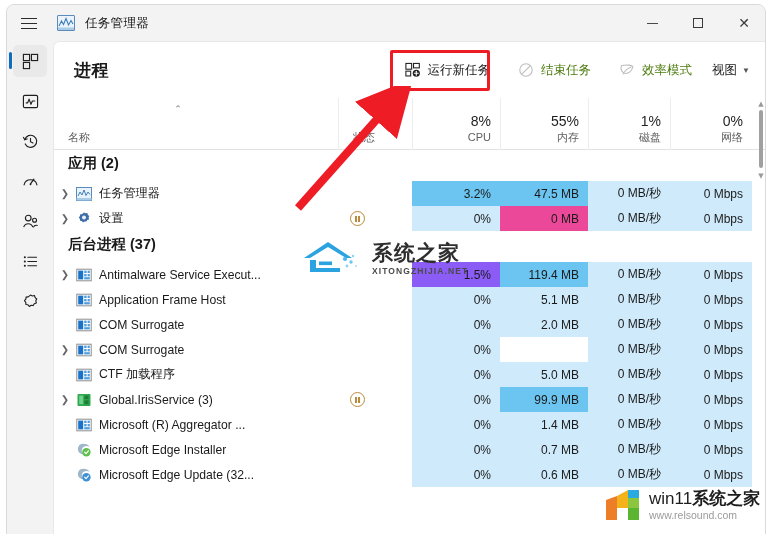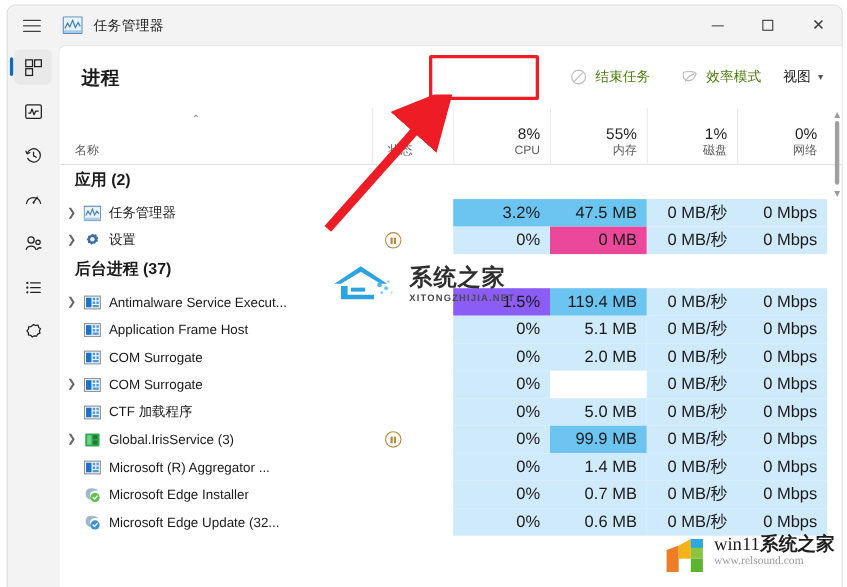--- a/index.html
+++ b/index.html
@@ -156,21 +156,21 @@
   .twisty.empty { color: transparent; }
   .proc-icon { width: 16px; height: 16px; flex: none; margin-right: 7px; }
   .proc-icon svg { display: block; }
   .proc-name {
     font-size: 12.2px; color: #1a1a1a; white-space: nowrap;
     overflow: hidden; text-overflow: ellipsis; max-width: 195px;
   }
   .cell {
     position: absolute; top: 0; height: 25px;
     display: flex; align-items: center; justify-content: flex-end;
-    font-size: 15px; color: #1a1a1a; padding-right: 9px;
+    font-size: 12px; color: #1a1a1a; padding-right: 9px;
     border-left: 1px solid rgba(255,255,255,0);
     box-sizing: border-box;
   }
   .cell.status { justify-content: center; padding-right: 0; }
   .pause-ic {
     width: 15px; height: 15px; border-radius: 50%;
     border: 1px solid #b98a3a; display: flex; align-items: center;
     justify-content: center; gap: 1.5px;
   }
   .pause-ic i { width: 1.5px; height: 6px; background: #b98a3a; display: block; }
@@ -200,21 +200,21 @@
   .wm-center { left: 300px; top: 238px; display: flex; align-items: center; gap: 8px; }
   .wm-c-text { display: flex; flex-direction: column; }
   .wm-c-main {
     font-size: 21px; font-weight: 700; color: #2e2e2e; letter-spacing: 1px;
     line-height: 1;
   }
   .wm-c-sub {
     font-size: 8.5px; color: #4a4a4a; letter-spacing: 1.1px; margin-top: 3px;
     font-weight: 700;
   }
-  .wm-br { left: 604px; top: 486px; display: flex; align-items: flex-start; gap: 1px; font-family: Liberation Serif, serif; }
+  .wm-br { left: 604px; top: 486px; display: flex; align-items: center; gap: 1px; }
   .wm-br-text { display: flex; flex-direction: column; }
   .wm-br-main { font-size: 17px; font-weight: 700; color: #1d1d1d; line-height: 1.05; }
   .wm-br-main .w11 { color: #1d1d1d; font-weight: 400; }
   .wm-br-sub { font-size: 10.5px; color: #9b9b9b; line-height: 1.2; margin-top: 1px; }
 </style>
 </head>
 <body>
 
 <div id="app">
   <div class="win-frame">
@@ -322,20 +322,31 @@
         </div>
       </div>
     </div>
 
     <div class="content">
 
       <div class="toolbar">
         <div class="page-title">进程</div>
 
         <div class="tb-right">
+          <div class="tb-btn">
+            <svg width="16" height="16" viewBox="0 0 18 18">
+              <rect x="1" y="1.6" width="6.5" height="6.5" fill="none" stroke="#1f1f1f" stroke-width="1.2"></rect>
+              <rect x="9.6" y="1.6" width="6.5" height="5" fill="none" stroke="#1f1f1f" stroke-width="1.2"></rect>
+              <rect x="1" y="10.3" width="5.4" height="5.4" fill="none" stroke="#1f1f1f" stroke-width="1.2"></rect>
+              <circle cx="12.7" cy="12.6" r="4" fill="#1f1f1f"></circle>
+              <line x1="12.7" y1="10.4" x2="12.7" y2="14.8" stroke="#fff" stroke-width="1.2" stroke-linecap="round"></line>
+              <line x1="10.5" y1="12.6" x2="14.9" y2="12.6" stroke="#fff" stroke-width="1.2" stroke-linecap="round"></line>
+            </svg>
+            <span>运行新任务</span>
+          </div>
           <div class="tb-sep"></div>
 
           <div class="tb-btn disabled">
             <svg width="16" height="16" viewBox="0 0 18 18">
               <circle cx="9" cy="9" r="7" fill="none" stroke="#bdbdbd" stroke-width="1.2"></circle>
               <line x1="4.3" y1="13.7" x2="13.7" y2="4.3" stroke="#bdbdbd" stroke-width="1.2"></line>
             </svg>
             <span>结束任务</span>
           </div>
           <div class="tb-sep"></div>

